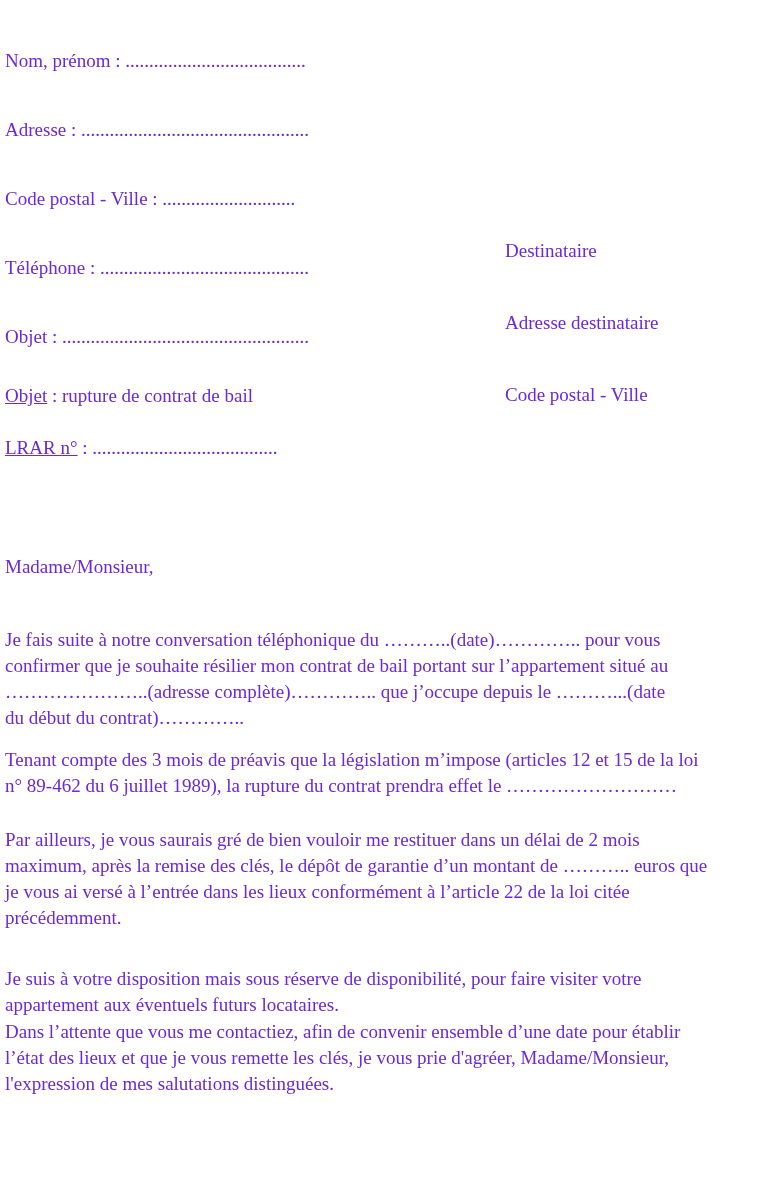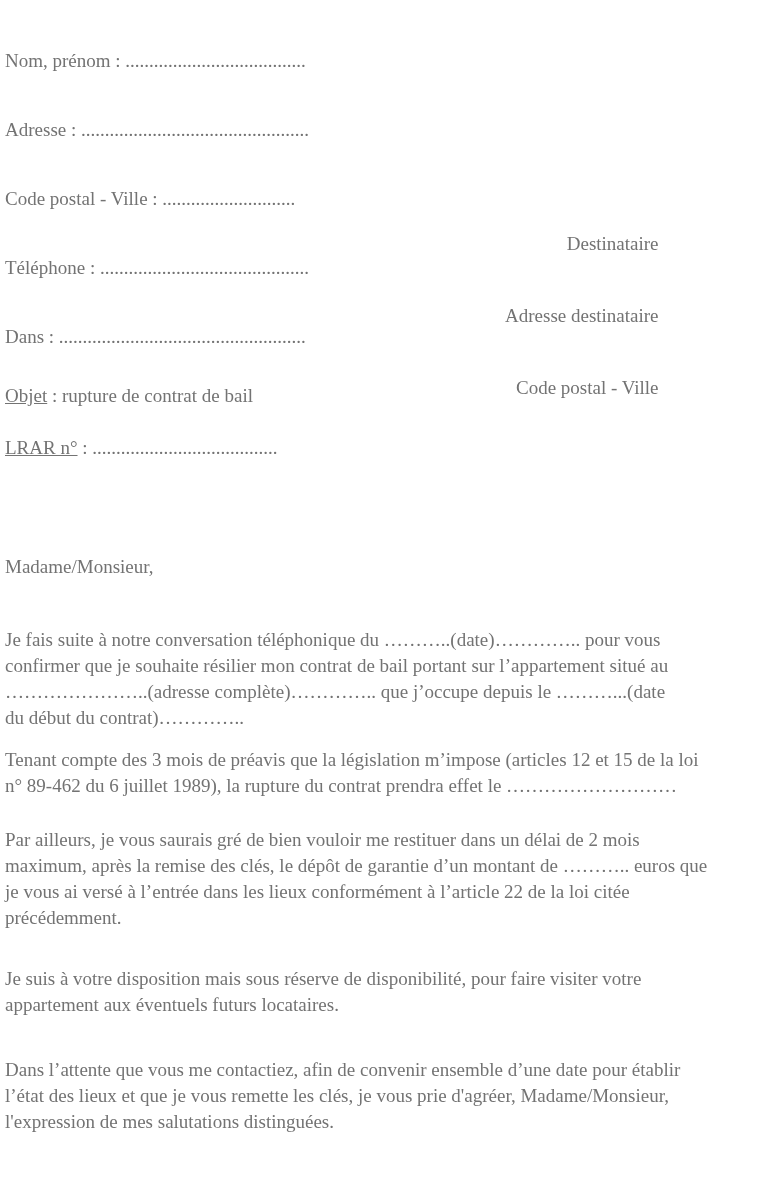--- a/index.html
+++ b/index.html
@@ -5,55 +5,55 @@
   html, body {
     margin: 0;
     padding: 0;
     background: #ffffff;
   }
   .page {
     position: relative;
     width: 784px;
     height: 1200px;
     background: #ffffff;
-    color: #737373;
+    color: #6d28d9;
     font-family: "Liberation Serif", "DejaVu Serif", serif;
     font-size: 19px;
     overflow: hidden;
   }
   .block {
     position: absolute;
     white-space: pre;
   }
   .sender-block    { top: 3px;    left: 5px;   line-height: 23px; }
-  .recipient-block { top: 184px;  left: 505px; line-height: 24px; text-align: right; }
+  .recipient-block { top: 191px;  left: 505px; line-height: 24px; }
   .place-date      { top: 288px;  left: 505px; }
   .subject-line    { top: 385px;  left: 5px; }
   .lrar-line       { top: 437px;  left: 5px; }
   .salutation      { top: 556px;  left: 5px; }
   .para            { line-height: 26px; }
   .para-1          { top: 627px;  left: 5px; }
   .para-2          { top: 747px;  left: 5px; }
   .para-3          { top: 827px;  left: 5px; }
   .para-4          { top: 966px;  left: 5px; }
-  .para-5          { top: 1019px; left: 5px; margin-top: 38px; }
+  .para-5          { top: 1019px; left: 5px; }
   .signature-line  { top: 1152px; left: 464px; }
   .u { text-decoration: underline; }
 </style>
 </head>
 <body>
 
 <div class="page">
 
   <div class="block sender-block">
     <div>Nom, prénom : ......................................</div>
     <div>Adresse : ................................................</div>
     <div>Code postal - Ville : ............................</div>
     <div>Téléphone : ............................................</div>
-    <div>Dans : ....................................................</div>
+    <div>Objet : ....................................................</div>
   </div>
 
   <div class="block recipient-block">
     <div>Destinataire</div>
     <div>Adresse destinataire</div>
     <div>Code postal - Ville</div>
   </div>
 
 
   <div class="block subject-line"><span class="u">Objet</span><span> : rupture de contrat de bail</span></div>

